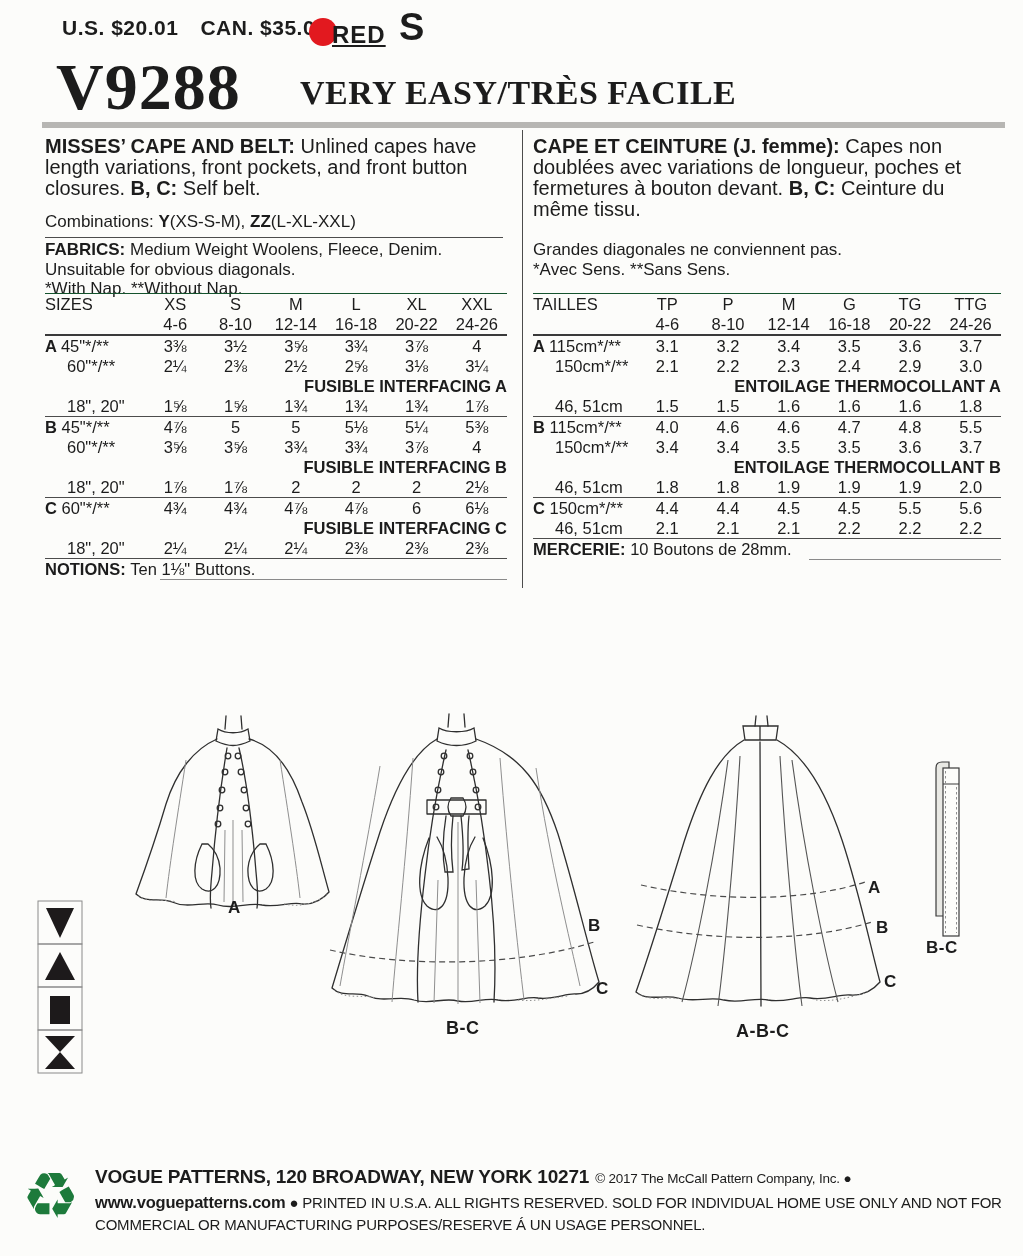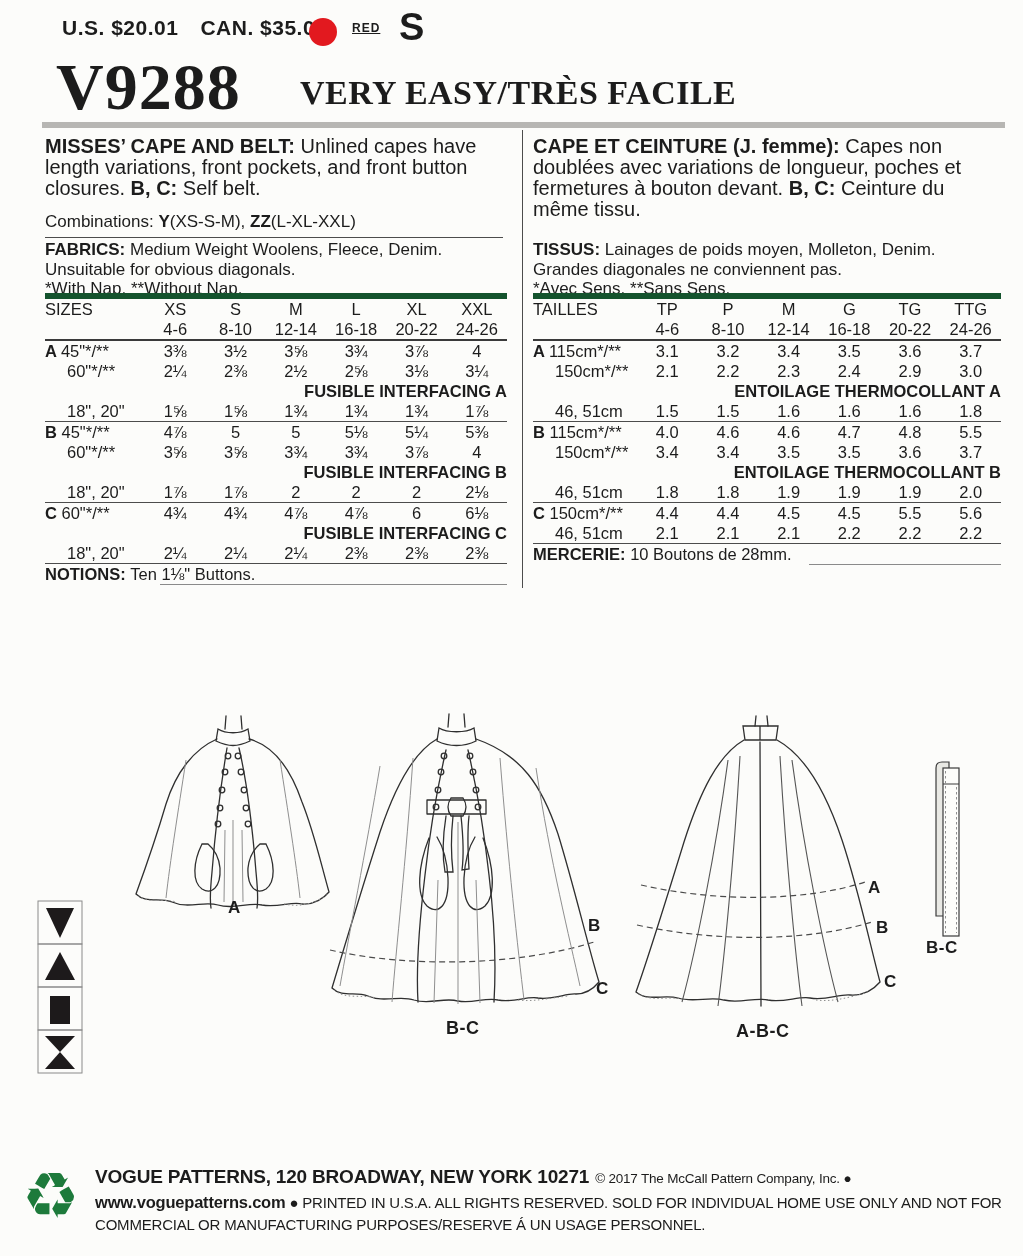--- a/index.html
+++ b/index.html
@@ -2,34 +2,34 @@
 <html><head>
 <meta charset="utf-8">
 <style>
   html,body{margin:0;padding:0;}
   body{width:1023px;height:1256px;background:#fcfcfa;position:relative;
        font-family:"Liberation Sans", sans-serif;color:#1c1c1c;overflow:hidden;}
   .abs{position:absolute;}
   
   .price-line{left:62px;top:16px;font-size:21px;font-weight:bold;letter-spacing:.5px;display:flex;gap:22px;white-space:nowrap;}
   .red-dot{left:309px;top:18px;width:28px;height:28px;border-radius:50%;}
-  .red-label{left:352px;top:21px;font-size:12px;font-weight:bold;letter-spacing:1px;text-decoration:underline;}
+  .red-label{left:332px;top:21px;font-size:24px;font-weight:bold;letter-spacing:1px;text-decoration:underline;}
   .size-letter{left:399px;top:6px;font-size:38px;font-weight:bold;}
   .pattern-number{left:56px;top:54px;font-family:"Liberation Serif",serif;font-weight:bold;font-size:66px;line-height:1;letter-spacing:1px;}
   .tagline{left:300px;top:74px;font-family:"Liberation Serif",serif;font-weight:bold;font-size:34px;letter-spacing:.5px;}
   .gray-bar{left:42px;top:122px;width:963px;height:6px;background:#b7b6b3;}
   .vdivider{left:522px;top:130px;width:1px;height:458px;background:#4c4c4c;}
   
   .col{top:130px;height:458px;}
   .col-en{left:45px;width:462px;}
   .col-fr{left:533px;width:468px;}
   .desc{top:6px;left:0;right:4px;font-size:20px;line-height:21px;}
   .combos{top:82px;left:0;right:4px;font-size:17px;height:25px;border-bottom:1px solid #4c4c4c;white-space:nowrap;}
   .fabrics{top:110px;left:0;right:4px;font-size:17px;line-height:19.5px;}
-  .tbl{top:163px;left:0;right:0;border-top:6px solid #14532d;}
+  .tbl{top:163px;left:0;right:0;border-top:1px solid #14532d;}
   .trow{display:grid;height:20px;align-items:center;font-size:16.5px;white-space:nowrap;}
   .tbl-en .trow{grid-template-columns:100px repeat(6,1fr);}
   .tbl-fr .trow{grid-template-columns:104px repeat(6,1fr);}
   .trow .c{text-align:center;}
   .trow .lab{text-align:left;padding-left:22px;}
   .trow .lab.nob{padding-left:0;}
   .t-h .lab,.t-h2 .lab{padding-left:0;}
   .t-s .lab{grid-column:1/-1;font-weight:bold;padding-left:0;text-align:right;}
   .t-n .lab{grid-column:1/-1;padding-left:0;}
   .bt1{border-top:1px solid #4c4c4c;}
@@ -184,21 +184,20 @@
           <span class="lab nob"><b>NOTIONS: </b> Ten 1⅛" Buttons.</span>
         </div>
       </div>
   </div>
 
   <div class="abs col col-fr">
     <div class="abs desc">
       <b>CAPE ET CEINTURE (J. femme):</b><span> Capes non doublées avec variations de longueur, poches et fermetures à bouton devant. </span><b>B, C:</b><span> Ceinture du même tissu.</span>
     </div>
     <div class="abs fabrics">
-      <div><b>TISSUS:</b><span> Lainages de poids moyen, Molleton, Denim.</span></div>
       <div>Grandes diagonales ne conviennent pas.</div>
       <div>*Avec Sens. **Sans Sens.</div>
     </div>
     <div class="abs tbl tbl-fr">
         <div class="trow t-h">
           <span class="lab nob">TAILLES</span>
           <span class="c">TP</span>
           <span class="c">P</span>
           <span class="c">M</span>
           <span class="c">G</span>

